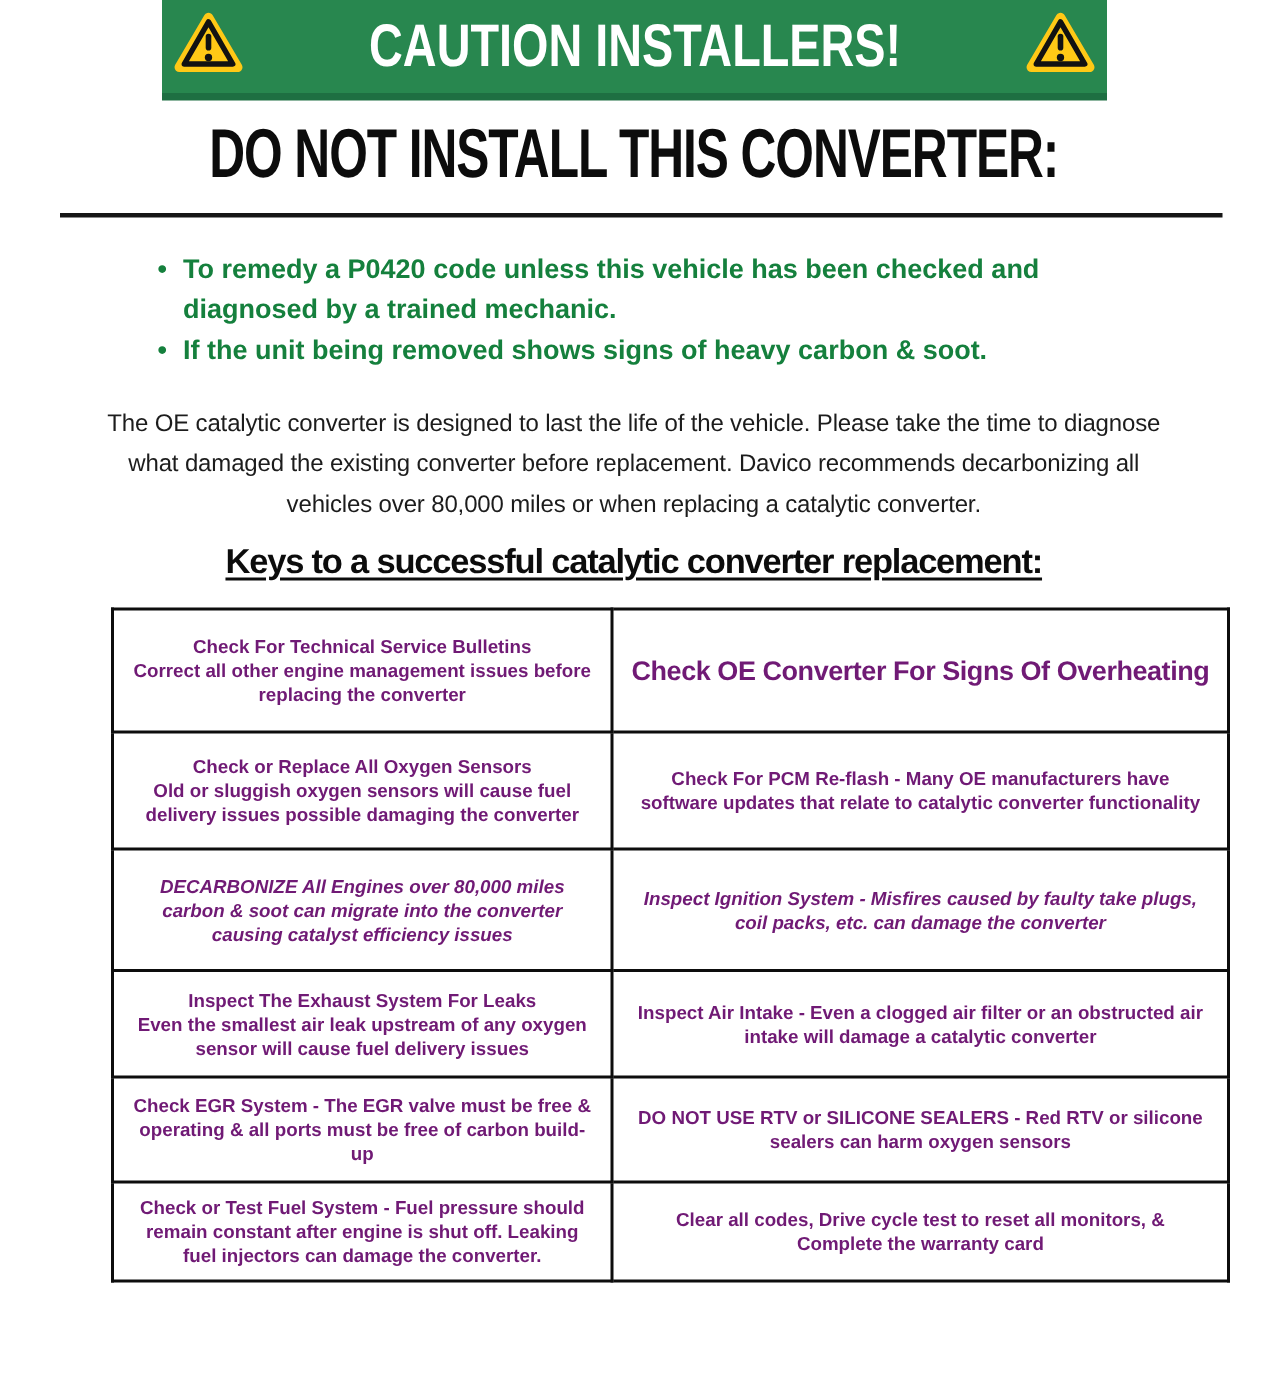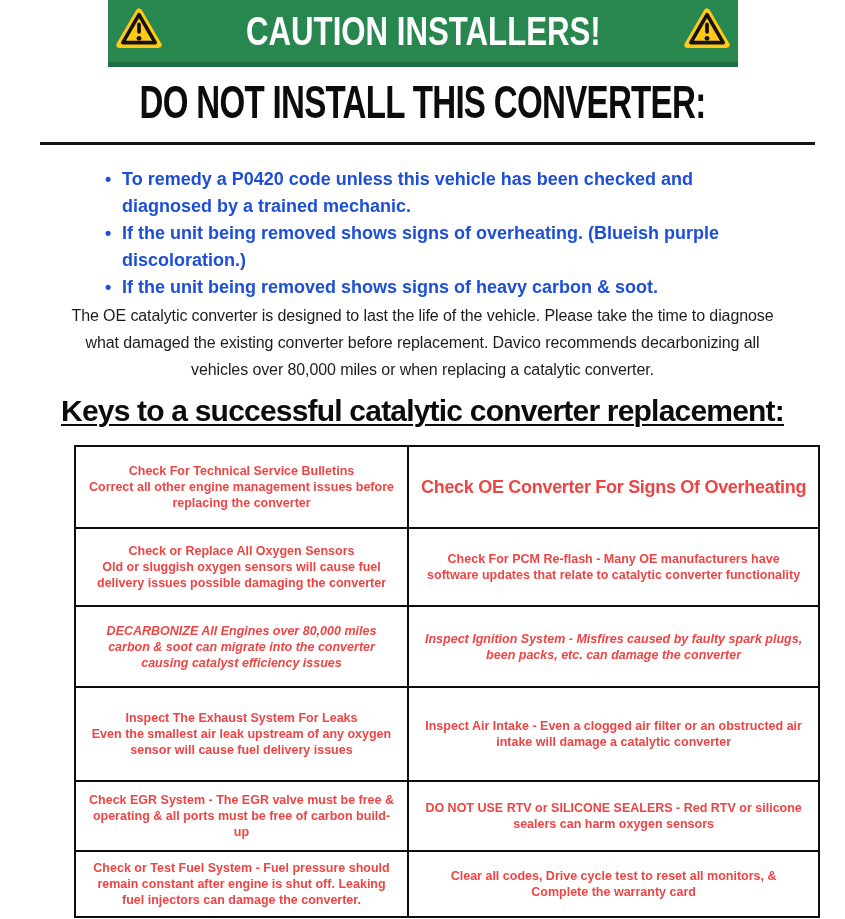--- a/index.html
+++ b/index.html
@@ -21,47 +21,47 @@
   
   .headline{
     margin:12px 0 0;text-align:center;font-weight:bold;
     font-size:46px;line-height:46px;letter-spacing:-1px;
     transform:scaleX(.72);white-space:nowrap;color:#0c0c0c;
   }
   .rule{height:3px;border:none;background:#161616;margin:17px 30px 0 40px;}
   
   .bullets{
     margin:21px 0 0 104px;padding:0;width:706px;list-style:none;
-    font-weight:bold;font-size:18px;line-height:27px;color:#1d4ed8;
+    font-weight:bold;font-size:18px;line-height:27px;color:#15803d;
   }
   .bullets li{position:relative;padding-left:18px;white-space:pre-line;}
   .bullets li::before{content:"\2022";position:absolute;left:1px;top:0;}
   
   .advisory{
-    margin:1px 4px 0;text-align:center;font-size:16px;line-height:27px;
+    margin:22px 4px 0;text-align:center;font-size:16px;line-height:27px;
     white-space:pre-line;letter-spacing:-.1px;color:#1c1c1c;
   }
   
   .keys-heading{
-    margin:11px 0 0;text-align:center;font-weight:bold;font-size:30px;
+    margin:11px 0 0;text-align:center;font-weight:bold;font-size:23px;
     letter-spacing:-.8px;color:#0c0c0c;
     text-decoration:underline;text-decoration-thickness:2px;text-underline-offset:3px;
   }
   
   .keys-table{
     margin:17px 0 0 74px;border-collapse:collapse;table-layout:fixed;
   }
   .keys-table td{
     border:2.5px solid #0d0d0d;vertical-align:middle;text-align:center;
-    font-weight:bold;font-size:12.5px;line-height:16px;padding:4px 12px;color:#ef4444;
+    font-weight:bold;font-size:12.5px;line-height:16px;padding:4px 12px;color:#701a75;
   }
   .keys-table tr:nth-child(1){height:82px;}
   .keys-table tr:nth-child(2){height:78px;padding-left:37px;}
   .keys-table tr:nth-child(3){height:81px;font-style:italic;}
-  .keys-table tr:nth-child(4){height:94px;}
+  .keys-table tr:nth-child(4){height:71px;}
   .keys-table tr:nth-child(5){height:70px;}
   .keys-table tr:nth-child(6){height:66px;}
   .cell-big .seg{font-size:18px;letter-spacing:-.3px;white-space:nowrap;}
   .seg:empty{display:none;}
 </style>
 </head>
 <body>
 
 <div class="banner">
   <span class="warn-icon">
@@ -83,22 +83,20 @@
   </span>
 </div>
 <div class="banner-edge"></div>
 
 <h1 class="headline">DO NOT INSTALL THIS CONVERTER:</h1>
 <hr class="rule">
 
 <ul class="bullets">
   <li>To remedy a P0420 code unless this vehicle has been checked and
 diagnosed by a trained mechanic.</li>
-  <li>If the unit being removed shows signs of overheating. (Blueish purple
-discoloration.)</li>
   <li>If the unit being removed shows signs of heavy carbon &amp; soot.</li>
 </ul>
 
 <p class="advisory">The OE catalytic converter is designed to last the life of the vehicle. Please take the time to diagnose
 what damaged the existing converter before replacement. Davico recommends decarbonizing all
 vehicles over 80,000 miles or when replacing a catalytic converter.</p>
 
 <h2 class="keys-heading">Keys to a successful catalytic converter replacement:</h2>
 
 <table class="keys-table">
@@ -123,21 +121,21 @@
       </td>
       <td>
         <div class="seg">Check For PCM Re-flash - Many OE manufacturers have software updates that relate to catalytic converter functionality</div>
       </td>
     </tr>
     <tr>
       <td>
         <div class="seg">DECARBONIZE All Engines over 80,000 miles carbon &amp; soot can migrate into the converter causing catalyst efficiency issues</div>
       </td>
       <td>
-        <div class="seg">Inspect Ignition System - Misfires caused by faulty spark plugs, been packs, etc. can damage the converter</div>
+        <div class="seg">Inspect Ignition System - Misfires caused by faulty take plugs, coil packs, etc. can damage the converter</div>
       </td>
     </tr>
     <tr>
       <td>
         <div class="seg">Inspect The Exhaust System For Leaks</div>
         <div class="seg">Even the smallest air leak upstream of any oxygen sensor will cause fuel delivery issues</div>
       </td>
       <td>
         <div class="seg">Inspect Air Intake - Even a clogged air filter or an obstructed air intake will damage a catalytic converter</div>
       </td>

